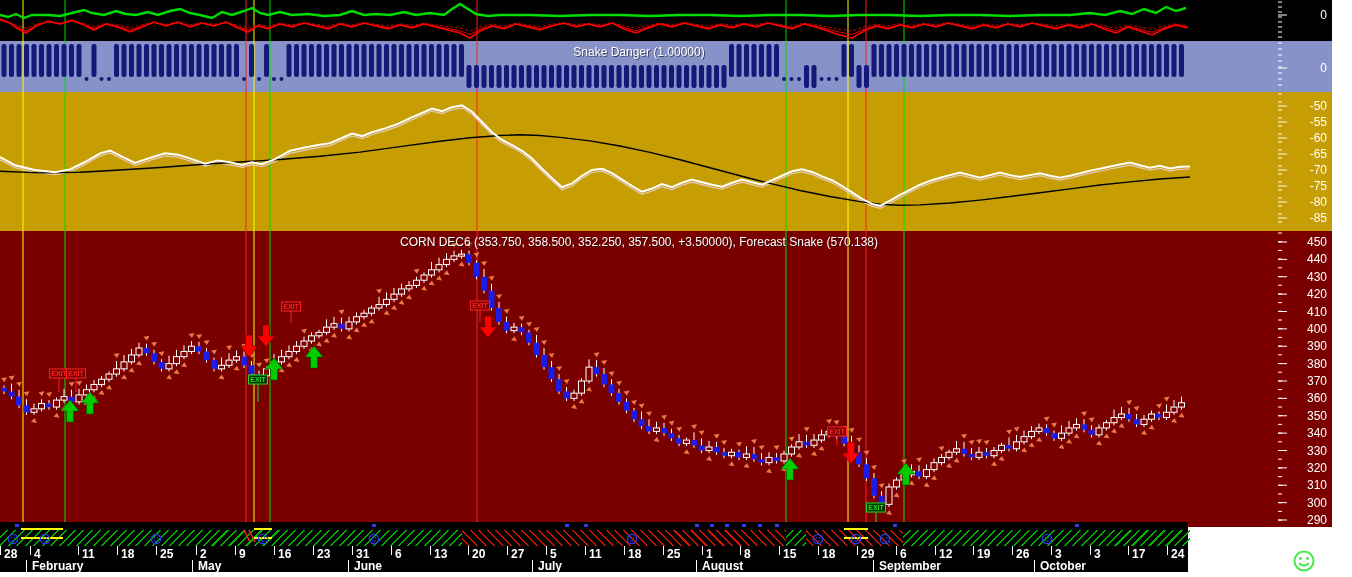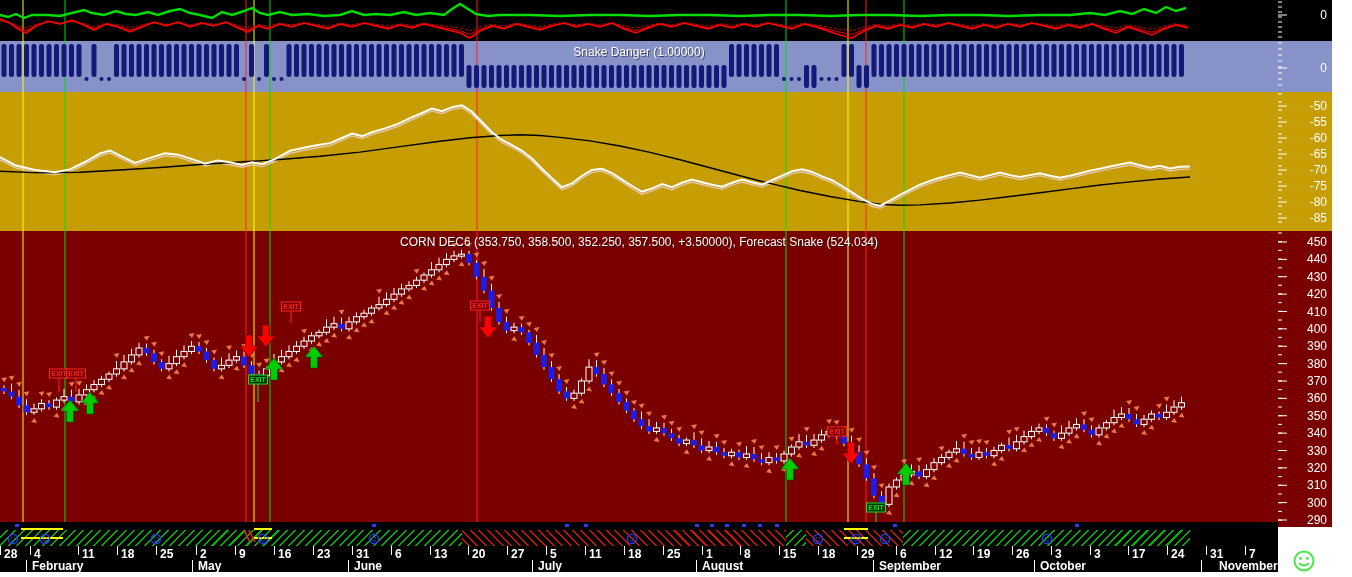--- a/index.html
+++ b/index.html
@@ -1,21 +1,21 @@
 <!DOCTYPE html>
 <html><head>
 <meta charset="utf-8">
 <style>
   html,body{margin:0;padding:0;background:#ffffff;}
   .screen{position:relative;width:1352px;height:577px;background:#ffffff;overflow:hidden;
           font-family:"Liberation Sans",sans-serif;}
   svg.panel{position:absolute;left:0;display:block;}
   .ptitle{position:absolute;left:0;width:1278px;text-align:center;font-size:12px;color:#ffffff;
           pointer-events:none;text-shadow:1px 1px 0 rgba(0,0,0,.55);white-space:nowrap;z-index:5;}
-  #dateaxis{position:absolute;left:0;top:522px;width:1278px;height:50px;background:#000000;}
+  #dateaxis{position:absolute;left:0;top:522px;width:1188px;height:50px;background:#000000;}
   #dateaxis .hatch{position:absolute;top:8px;height:16px;}
   .hatch.green{background:repeating-linear-gradient(135deg,transparent 0 4.5px,#00b400 4.5px 6px);}
   .hatch.red{background:repeating-linear-gradient(45deg,transparent 0 4.5px,#cc1400 4.5px 6px);}
   .wtick{position:absolute;top:24px;width:1px;height:9px;background:#ffffff;}
   .wlabel{position:absolute;top:25px;font-size:12px;font-weight:bold;color:#ffffff;white-space:nowrap;}
   .mtick{position:absolute;top:38px;width:1px;height:12px;background:#ffffff;}
   .mlabel{position:absolute;top:37px;font-size:12px;font-weight:bold;color:#ffffff;white-space:nowrap;}
   .bluedot{position:absolute;top:2px;width:4px;height:3px;background:#2a3cf0;}
   .ylines{position:absolute;top:6px;height:7px;border-top:2px solid #ffff00;border-bottom:2px solid #ffff00;}
   #smiley{position:absolute;left:1291px;top:548px;}
@@ -878,21 +878,21 @@
         <line x1="1278" y1="254.25" x2="1287" y2="254.25" stroke="#fff" stroke-width="1"></line>
         <text x="1327" y="258.25" text-anchor="end" fill="#fff" font-size="12px" font-family="&quot;Liberation Sans&quot;,sans-serif">310</text>
         <line x1="1278" y1="271.625" x2="1287" y2="271.625" stroke="#fff" stroke-width="1"></line>
         <text x="1327" y="275.625" text-anchor="end" fill="#fff" font-size="12px" font-family="&quot;Liberation Sans&quot;,sans-serif">300</text>
         <line x1="1278" y1="289" x2="1287" y2="289" stroke="#fff" stroke-width="1"></line>
         <text x="1327" y="293" text-anchor="end" fill="#fff" font-size="12px" font-family="&quot;Liberation Sans&quot;,sans-serif">290</text>
       </g>
     </svg>
 
   <div class="ptitle" style="top:45px">Snake Danger (1.00000)</div>
-  <div class="ptitle" style="top:235px">CORN DEC6 (353.750, 358.500, 352.250, 357.500, +3.50000), Forecast Snake (524.034)</div>
+  <div class="ptitle" style="top:235px">CORN DEC6 (353.750, 358.500, 352.250, 357.500, +3.50000), Forecast Snake (570.138)</div>
 
   <div id="dateaxis">
       <div class="hatch green" style="left: 0px; width: 462px;"></div>
       <div class="hatch red" style="left: 462px; width: 324px;"></div>
       <div class="hatch green" style="left: 786px; width: 20px;"></div>
       <div class="hatch red" style="left: 806px; width: 97px;"></div>
       <div class="hatch green" style="left: 903px; width: 287px;"></div>
       <div class="bluedot" style="left: 15px;"></div>
       <div class="bluedot" style="left: 372px;"></div>
       <div class="bluedot" style="left: 565px;"></div>

